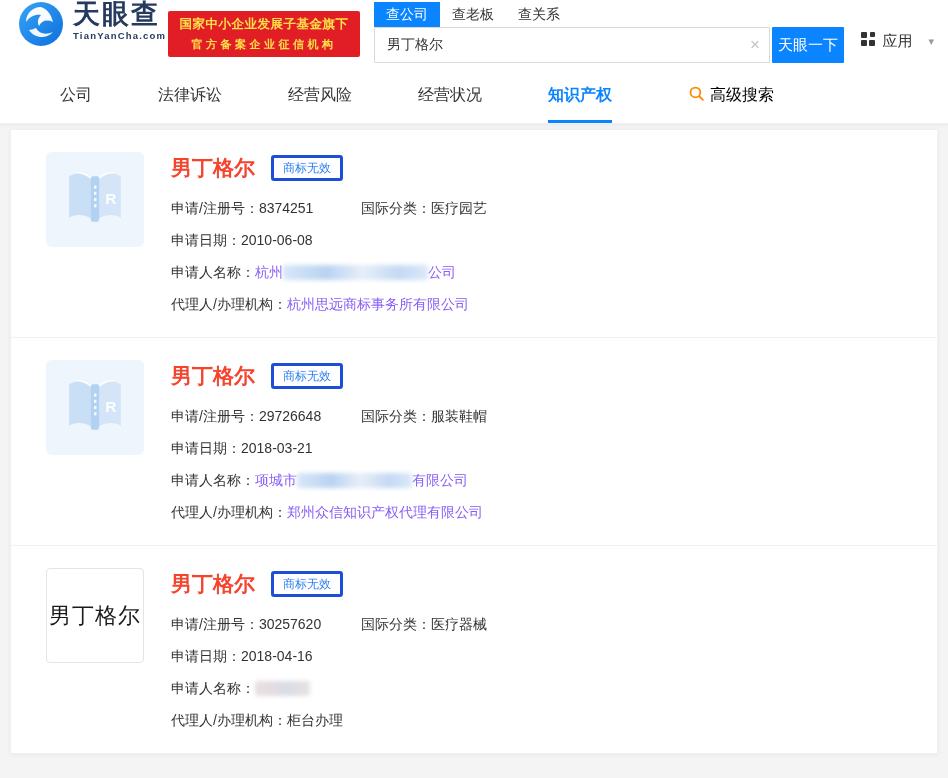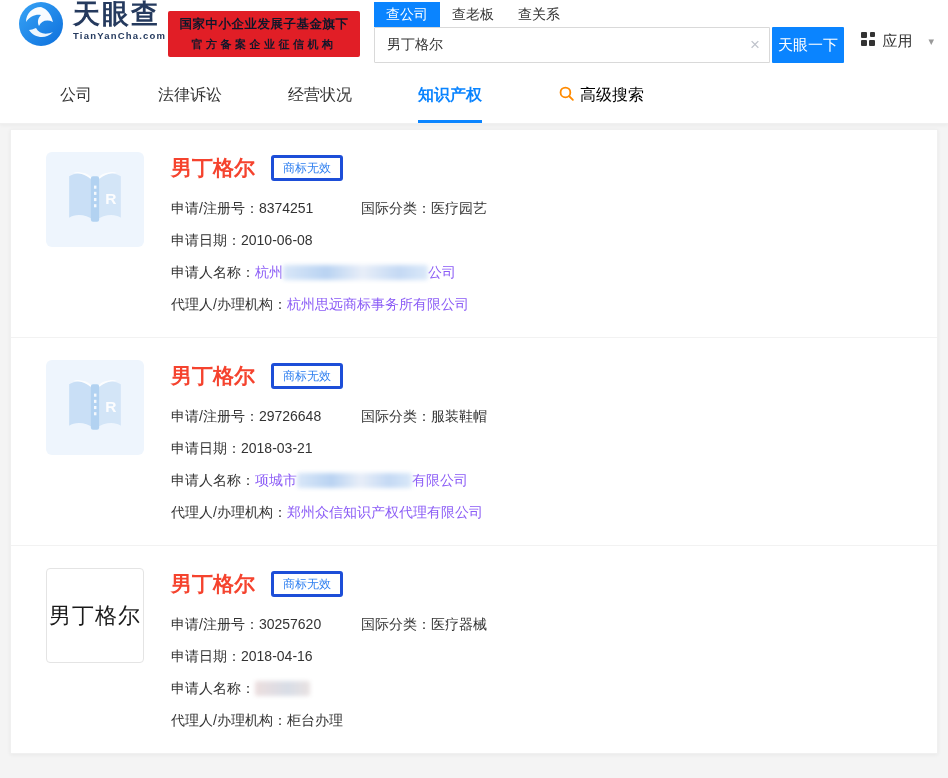--- a/index.html
+++ b/index.html
@@ -8,21 +8,21 @@
     font-family:"Liberation Sans","DejaVu Sans",sans-serif;
     background:#f4f4f4; color:#333; overflow:hidden; position:relative;
   }
   
   .header { height:67px; background:#fff; position:relative; }
   .logo-wrap { position:absolute; left:18px; top:1px; display:flex; }
   .logo-text { margin-left:9px; display:flex; flex-direction:column; line-height:1; }
   .logo-title { font-size:27px; font-weight:bold; color:#253a5e; letter-spacing:2px; }
   .logo-domain { font-size:9.5px; font-weight:bold; color:#253a5e; letter-spacing:1.2px; margin-top:3px; }
   .gov-badge { position:absolute; left:168px; top:11px; width:192px; height:46px;
-    background:#e11e26; border-radius:2px; color:#0f172a; display:flex; flex-direction:column;
+    background:#e11e26; border-radius:2px; color:#fde047; display:flex; flex-direction:column;
     align-items:center; justify-content:center; }
   .gov-badge .l1 { font-size:12.5px; font-weight:bold; letter-spacing:0.5px; }
   .gov-badge .l2 { font-size:11px; font-weight:bold; letter-spacing:3.5px; margin-top:4px;text-align:center; }
   .search-area { position:absolute; left:374px; top:2px; }
   .search-tabs { display:flex; height:25px; }
   .search-tab { padding:12px 12px; font-size:14px; color:#333; display:flex; align-items:center; cursor:pointer; }
   .search-tab.active { background:#0a84ff; color:#fff; }
   .search-row { display:flex; }
   .input-wrap { position:relative; }
   .search-input { width:396px; height:36px; border:1px solid #d9d9d9; border-radius:1px 0 0 1px;
@@ -127,20 +127,21 @@
       </svg>
     </span>
     <span class="apps-label">应用</span>
     <span class="apps-caret">▾</span>
   </div>
 </div>
 
 <div class="nav">
   <span class="nav-item">公司</span>
   <span class="nav-item">法律诉讼</span>
+  <span class="nav-item">经营风险</span>
   <span class="nav-item">经营状况</span>
   <span class="nav-item active">知识产权</span>
   <span class="nav-adv">
     <span>
       <svg width="17" height="17" viewBox="0 0 16 16" fill="none" stroke="#ff8a00" stroke-width="1.7" stroke-linecap="round">
         <circle cx="7" cy="7" r="4.6"></circle>
           <line x1="10.6" y1="10.6" x2="14" y2="14"></line>
       </svg>
     </span>
     <span class="txt">高级搜索</span>

